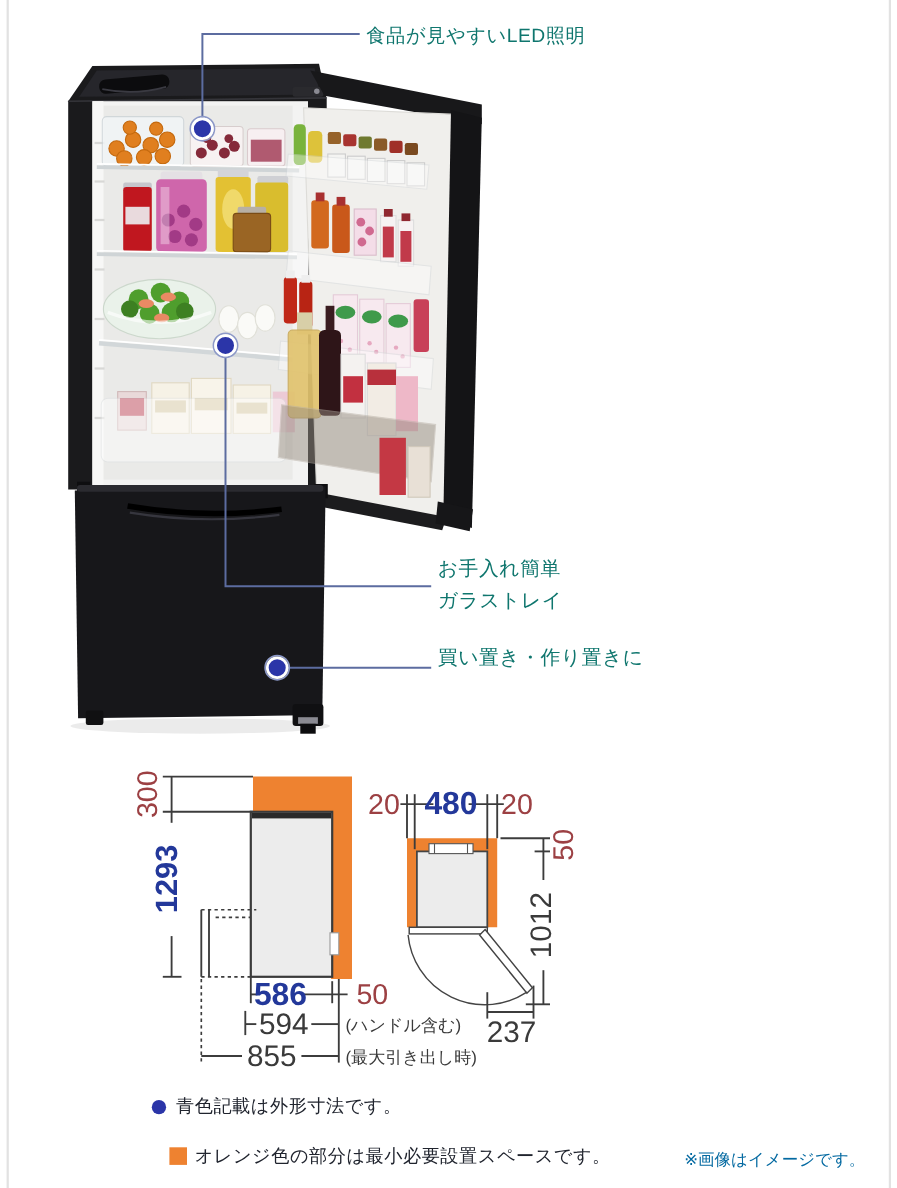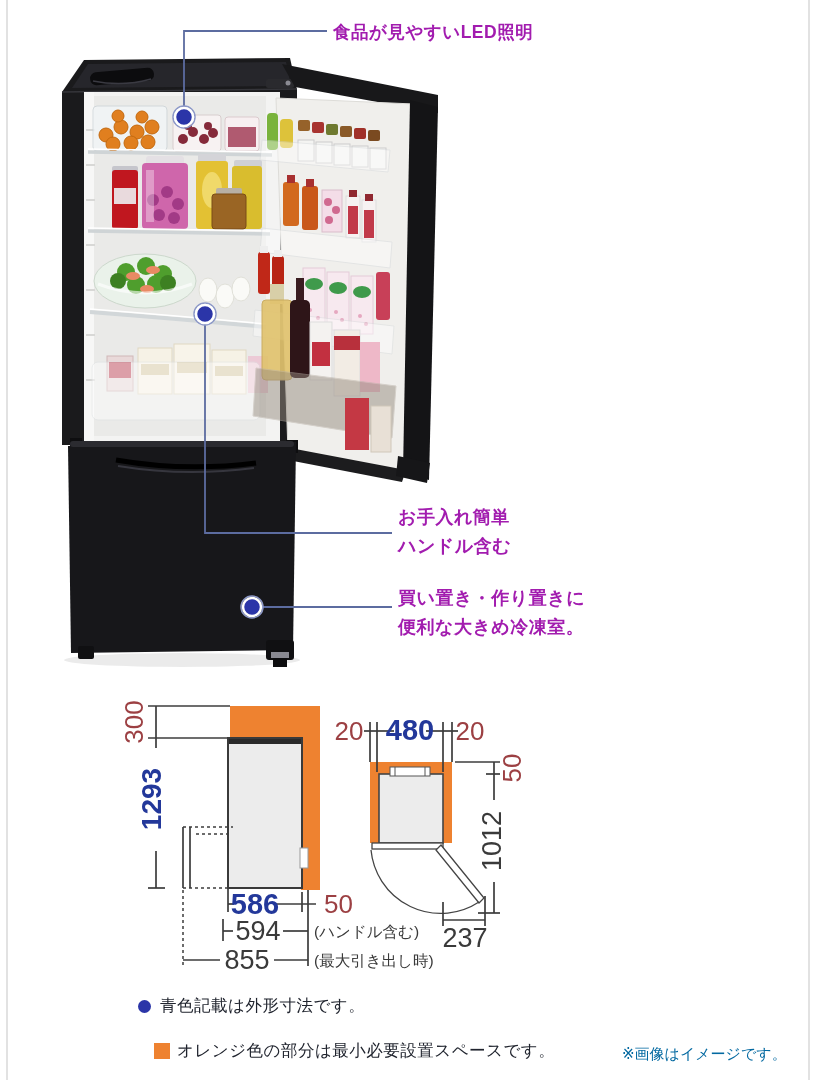--- a/index.html
+++ b/index.html
@@ -1,20 +1,20 @@
 <!DOCTYPE html>
 <html><head>
 <meta charset="utf-8">
 <style>
   html,body{margin:0;padding:0;background:#fff;}
   body{width:815px;height:1080px;position:relative;overflow:hidden;
        font-family:"Liberation Sans","DejaVu Sans",sans-serif;color:#1c1c1c;}
   .page-edge{position:absolute;top:0;bottom:0;width:2px;background:#e2e2e2;}
   .abs{position:absolute;}
-  .callout{font-weight:700;color:#a21caf;letter-spacing:.5px;}
+  .callout{font-weight:400;color:#0f766e;letter-spacing:.5px;}
   .callout.single{font-size:17.5px;}
   .callout.multi{font-size:18px;line-height:29px;}
   .legend-row{position:absolute;left:138px;display:flex;align-items:center;}
   .legend-text{font-size:16.5px;color:#20242e;letter-spacing:.5px;}
   .legend-dot{width:13px;height:13px;border-radius:50%;background:#2b35a8;margin-right:9px;flex:0 0 auto;}
   .legend-square{width:16px;height:16px;background:#ee8230;margin-right:7px;flex:0 0 auto;}
   .footnote{font-size:15px;color:#0369a1;}
   
   text{font-family:"Liberation Sans","DejaVu Sans",sans-serif;}
   .dim-blue{fill:#23389a;font-weight:700;font-size:29px;}
@@ -286,25 +286,24 @@
     <g>
       <circle cx="252" cy="607" r="11" fill="none" stroke="#8c98c8" stroke-width="1.5"></circle>
       <circle cx="252" cy="607" r="9" fill="#2b35a8" stroke="#ffffff" stroke-width="2.5"></circle>
     </g>
   </g>
 </svg>
 
 <div class="abs callout single" style="left:333px;top:20px;">食品が見やすいLED照明</div>
 <div class="abs callout multi" style="left:398px;top:503px;">
   <div>お手入れ簡単</div>
-  <div>ハンドル含む</div>
+  <div>ガラストレイ</div>
 </div>
 <div class="abs callout multi" style="left:398px;top:584px;">
   <div>買い置き・作り置きに</div>
-  <div>便利な大きめ冷凍室。</div>
 </div>
 
 <svg class="abs" style="left:0;top:690px;" width="580" height="290" viewBox="0 690 580 290">
 
   <g>
 
     <path d="M230,706 L320,706 L320,890 L301,890 L301,739 L230,739 Z" fill="#ee8230"></path>
 
     <rect x="228" y="738" width="74" height="150" fill="#ececec" stroke="#3a3a3a" stroke-width="2"></rect>
     <rect x="229" y="739" width="72" height="5" fill="#2a2a2a"></rect>

